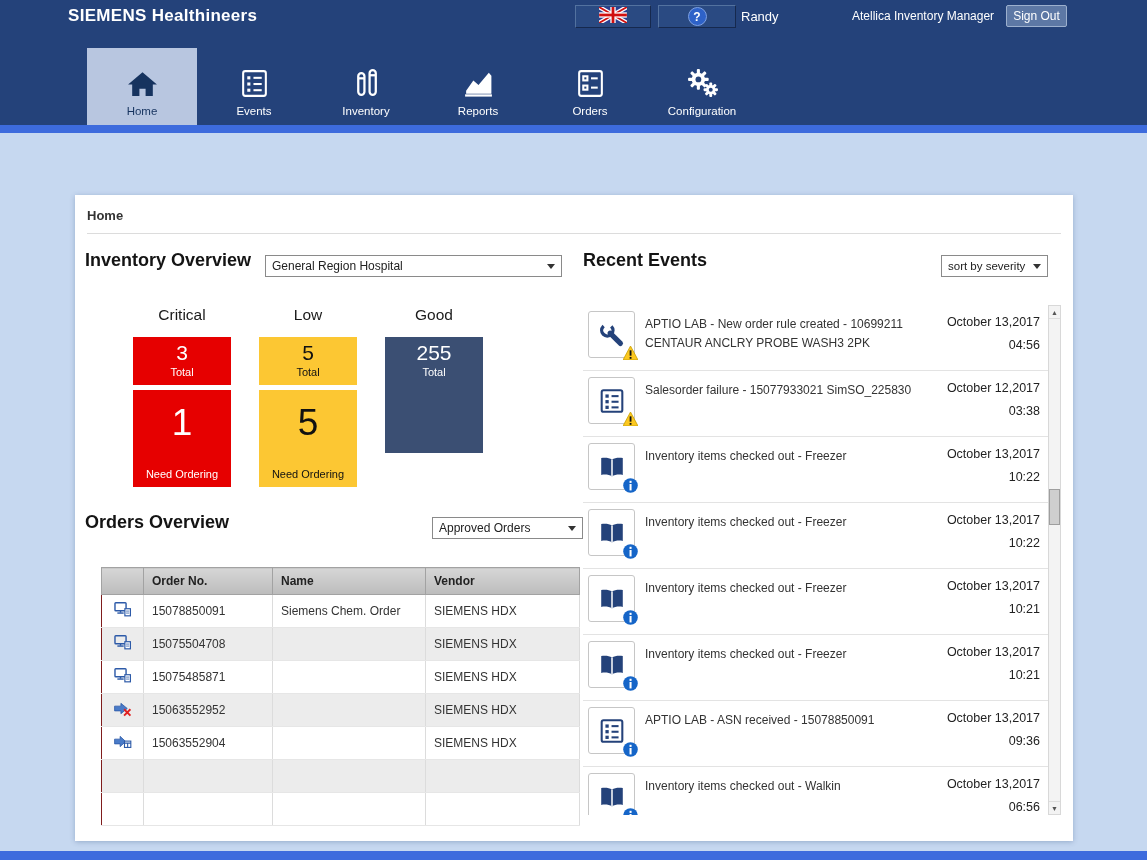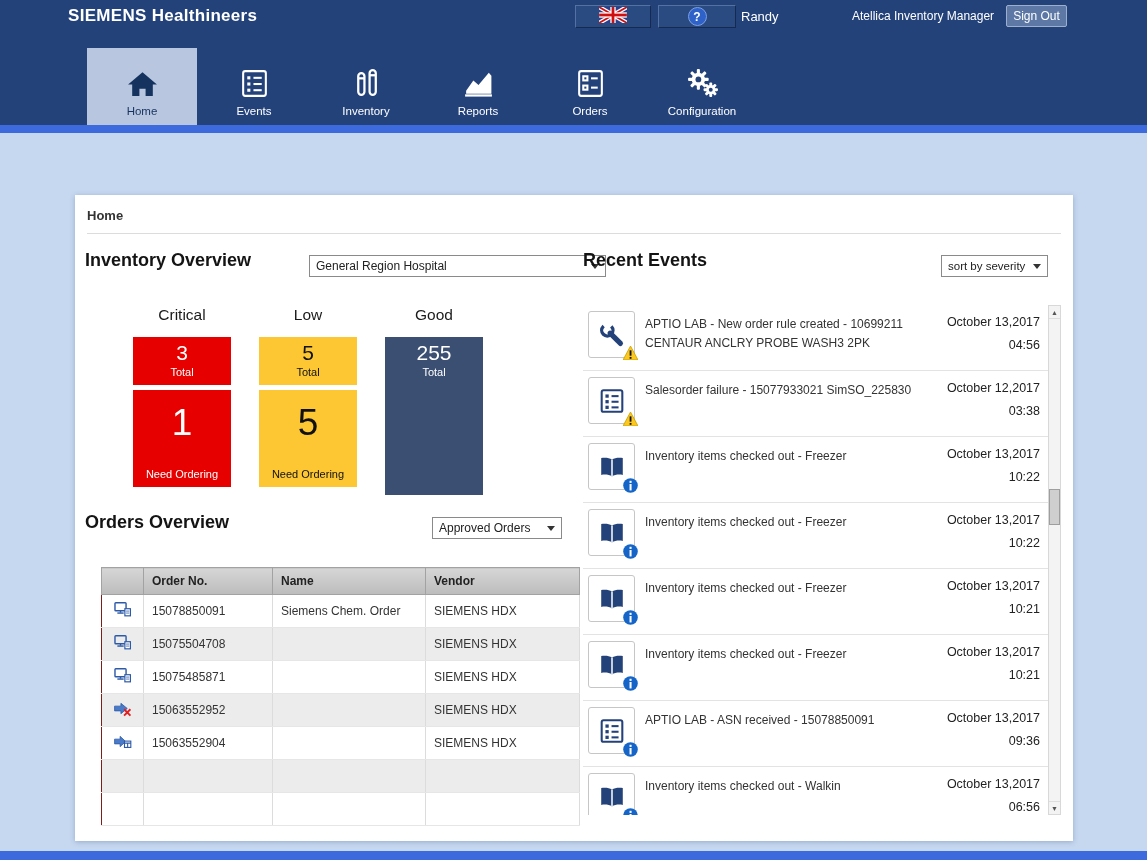--- a/index.html
+++ b/index.html
@@ -28,31 +28,31 @@
   .panel{position:absolute;left:75px;top:195px;width:998px;height:646px;background:#fff;box-shadow:0 1px 5px rgba(40,70,120,.3);}
   .breadcrumb{position:absolute;left:12px;top:13px;font-size:13px;font-weight:bold;color:#333;}
   .panel-divider{position:absolute;top:38px;left:12px;width:974px;border-top:1px solid #dcdcdc;}
   .section-title{position:absolute;font-size:18px;font-weight:bold;color:#141414;}
   .t-inventory{left:10px;top:55px;}
   .t-orders{left:10px;top:317px;}
   .t-events{left:508px;top:55px;}
 
   .dropdown{position:absolute;height:22px;box-sizing:border-box;background:#fff;border:1px solid #8a8a8a;font-size:12px;color:#222;display:flex;align-items:center;padding:0 20px 0 6px;cursor:pointer;white-space:nowrap;overflow:hidden;}
   .dropdown:after{content:"";position:absolute;right:6px;top:8px;border-left:4px solid transparent;border-right:4px solid transparent;border-top:5px solid #333;}
-  .dd-location{left:190px;top:60px;width:297px;margin-left:44px;}
-  .dd-orders{left:357px;top:322px;width:130px;}
+  .dd-location{left:190px;top:60px;width:297px;}
+  .dd-orders{left:357px;top:322px;width:151px;}
   .dd-sort{left:866px;top:60px;width:107px;font-size:11.5px;}
 
   
   .status-label{position:absolute;top:111px;width:98px;text-align:center;font-size:15.5px;color:#1a1a1a;}
   .sl-critical{left:58px;}.sl-low{left:184px;}.sl-good{left:310px;}
   .status-box{position:absolute;width:98px;text-align:center;box-sizing:border-box;cursor:pointer;}
   .sb-crit-total{left:58px;top:142px;height:48px;}
   .sb-low-total{left:184px;top:142px;height:48px;}
-  .sb-good{left:310px;top:142px;height:158px;}
+  .sb-good{left:310px;top:142px;height:116px;}
   .sb-crit-need{left:58px;top:195px;height:97px;}
   .sb-low-need{left:184px;top:195px;height:97px;}
   .num-sm{font-size:21px;padding-top:4px;line-height:24px;}
   .cap{font-size:11px;line-height:14px;}
   .num-lg{font-size:37px;padding-top:12px;line-height:42px;}
   .need-cap{position:absolute;bottom:7px;left:0;width:100%;font-size:11px;}
 
   
   table.orders{position:absolute;left:26px;top:372px;width:478px;border-collapse:collapse;table-layout:fixed;border:1px solid #7f1d1d;}
   table.orders th{height:26px;background:linear-gradient(#d6d6d6,#bcbcbc);border:1px solid #a2a2a2;font-size:12px;font-weight:bold;color:#222;text-align:left;padding:0 0 0 8px;}

